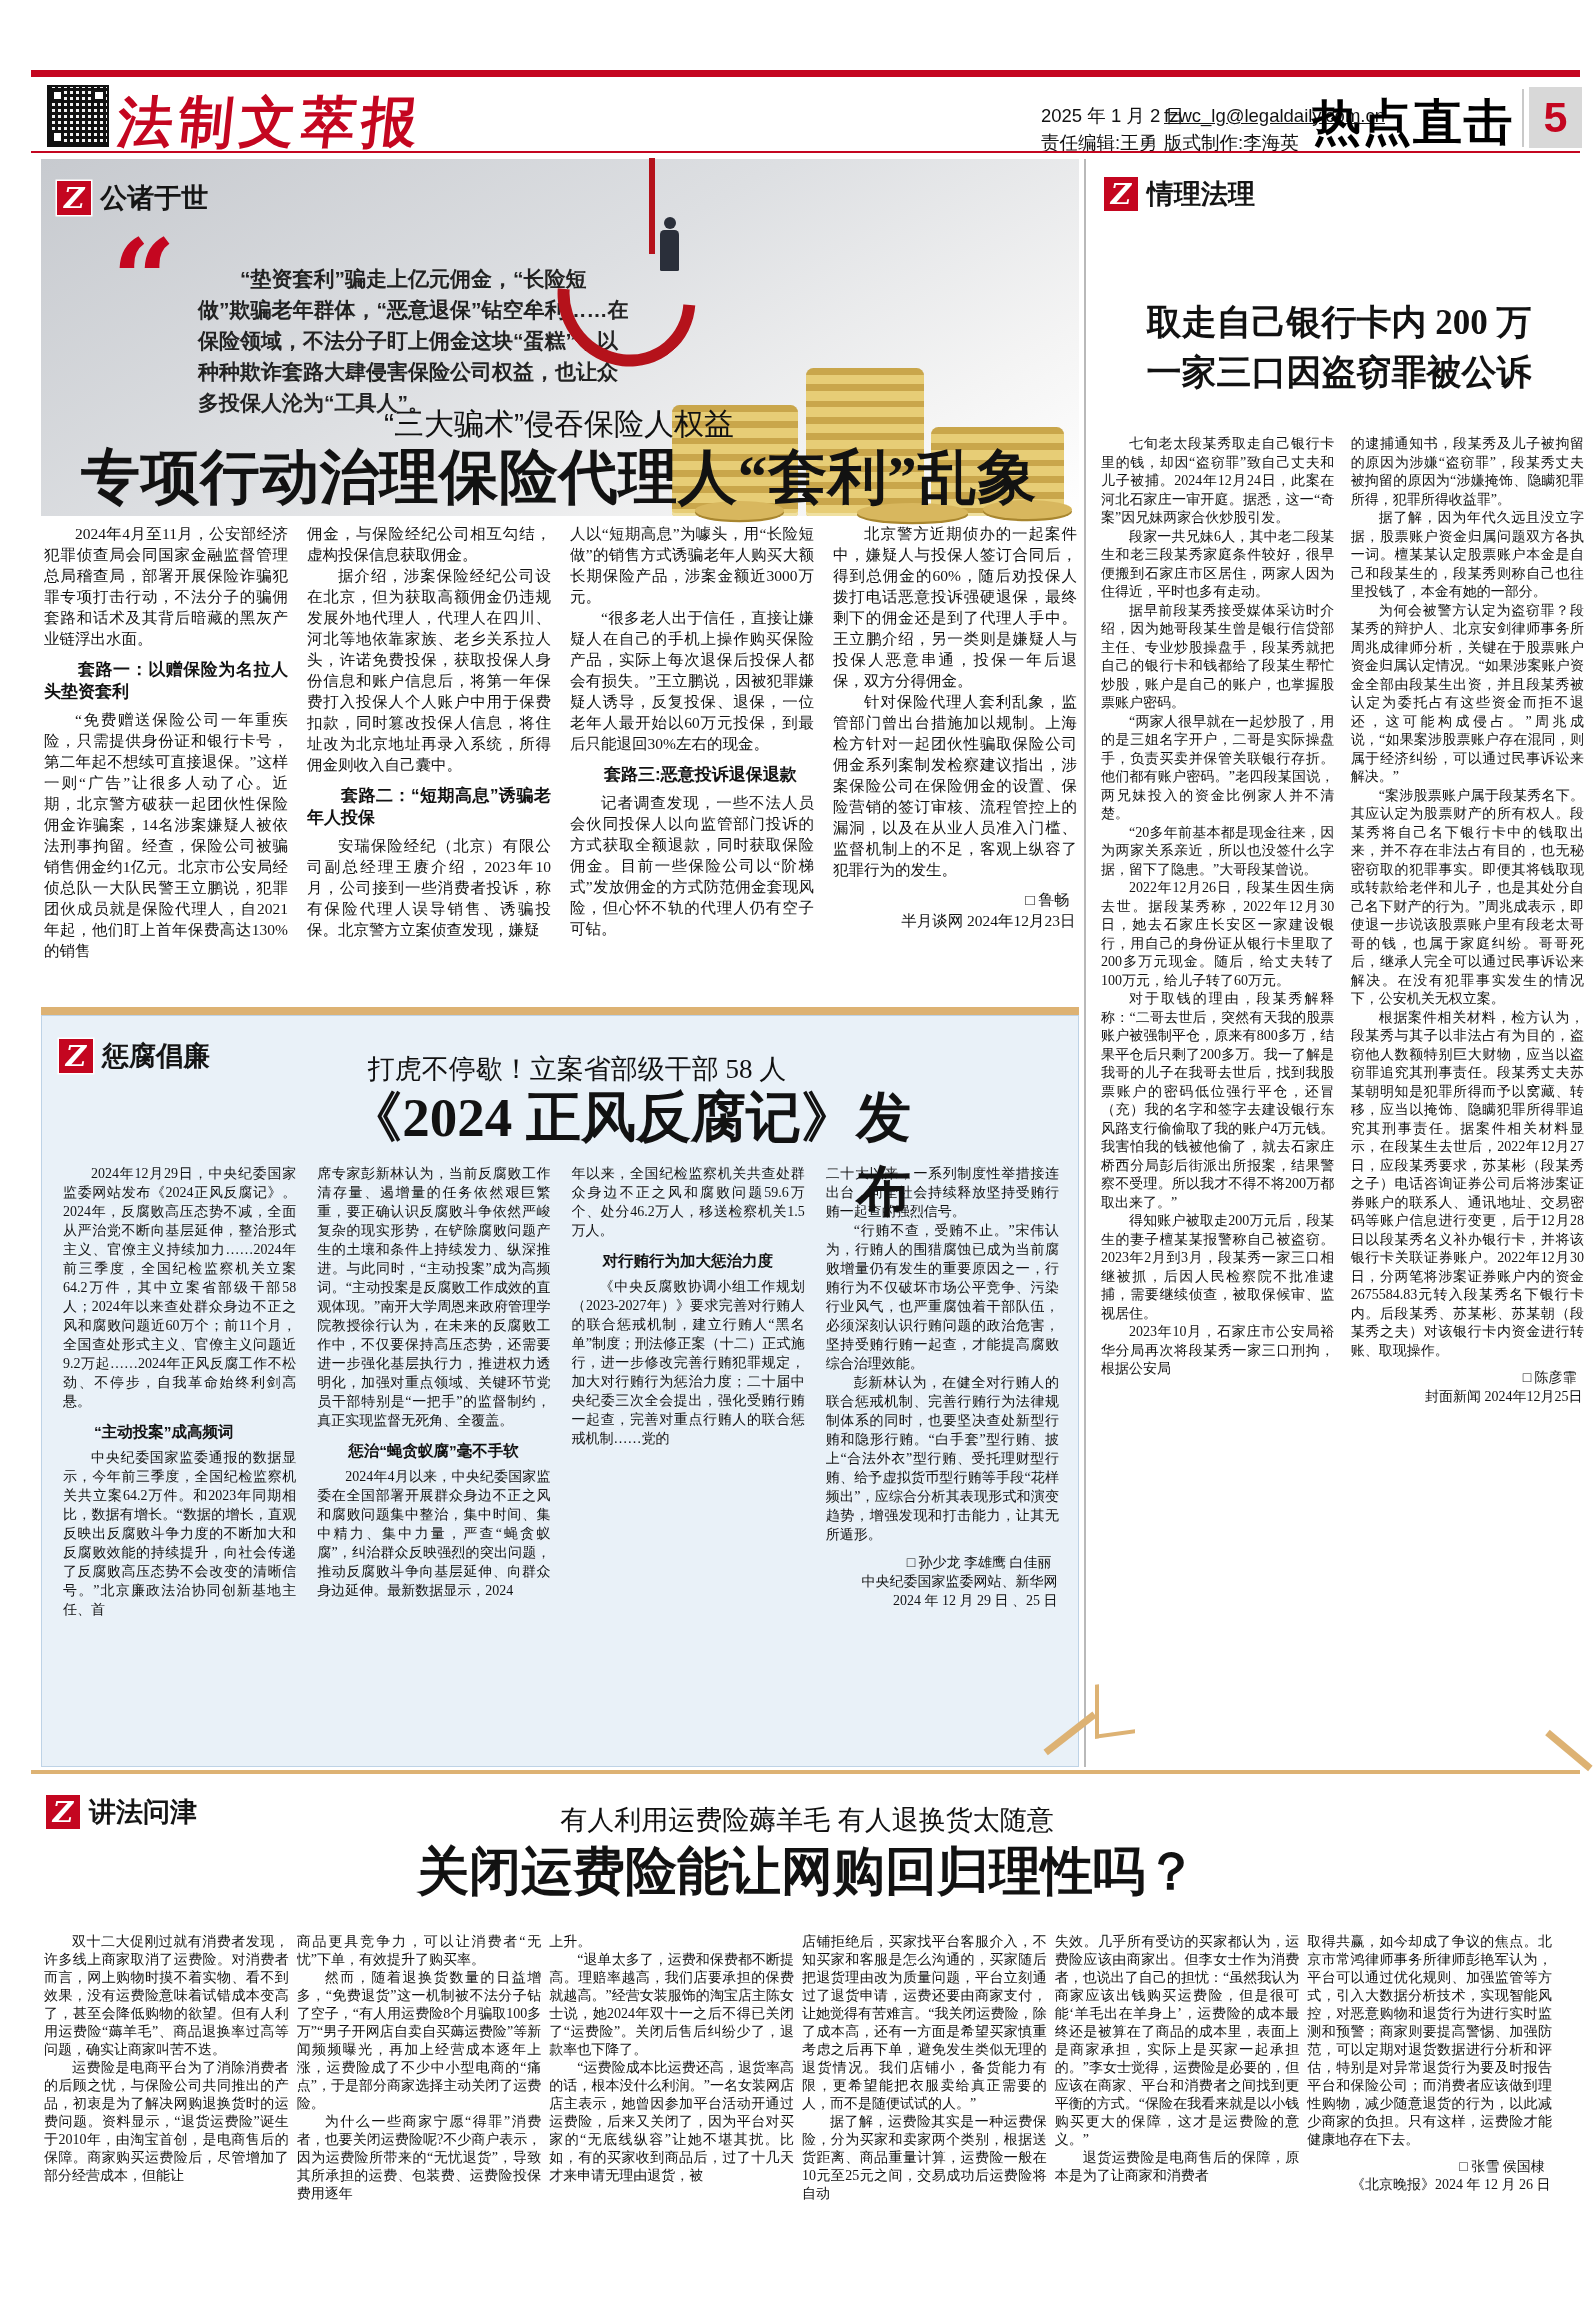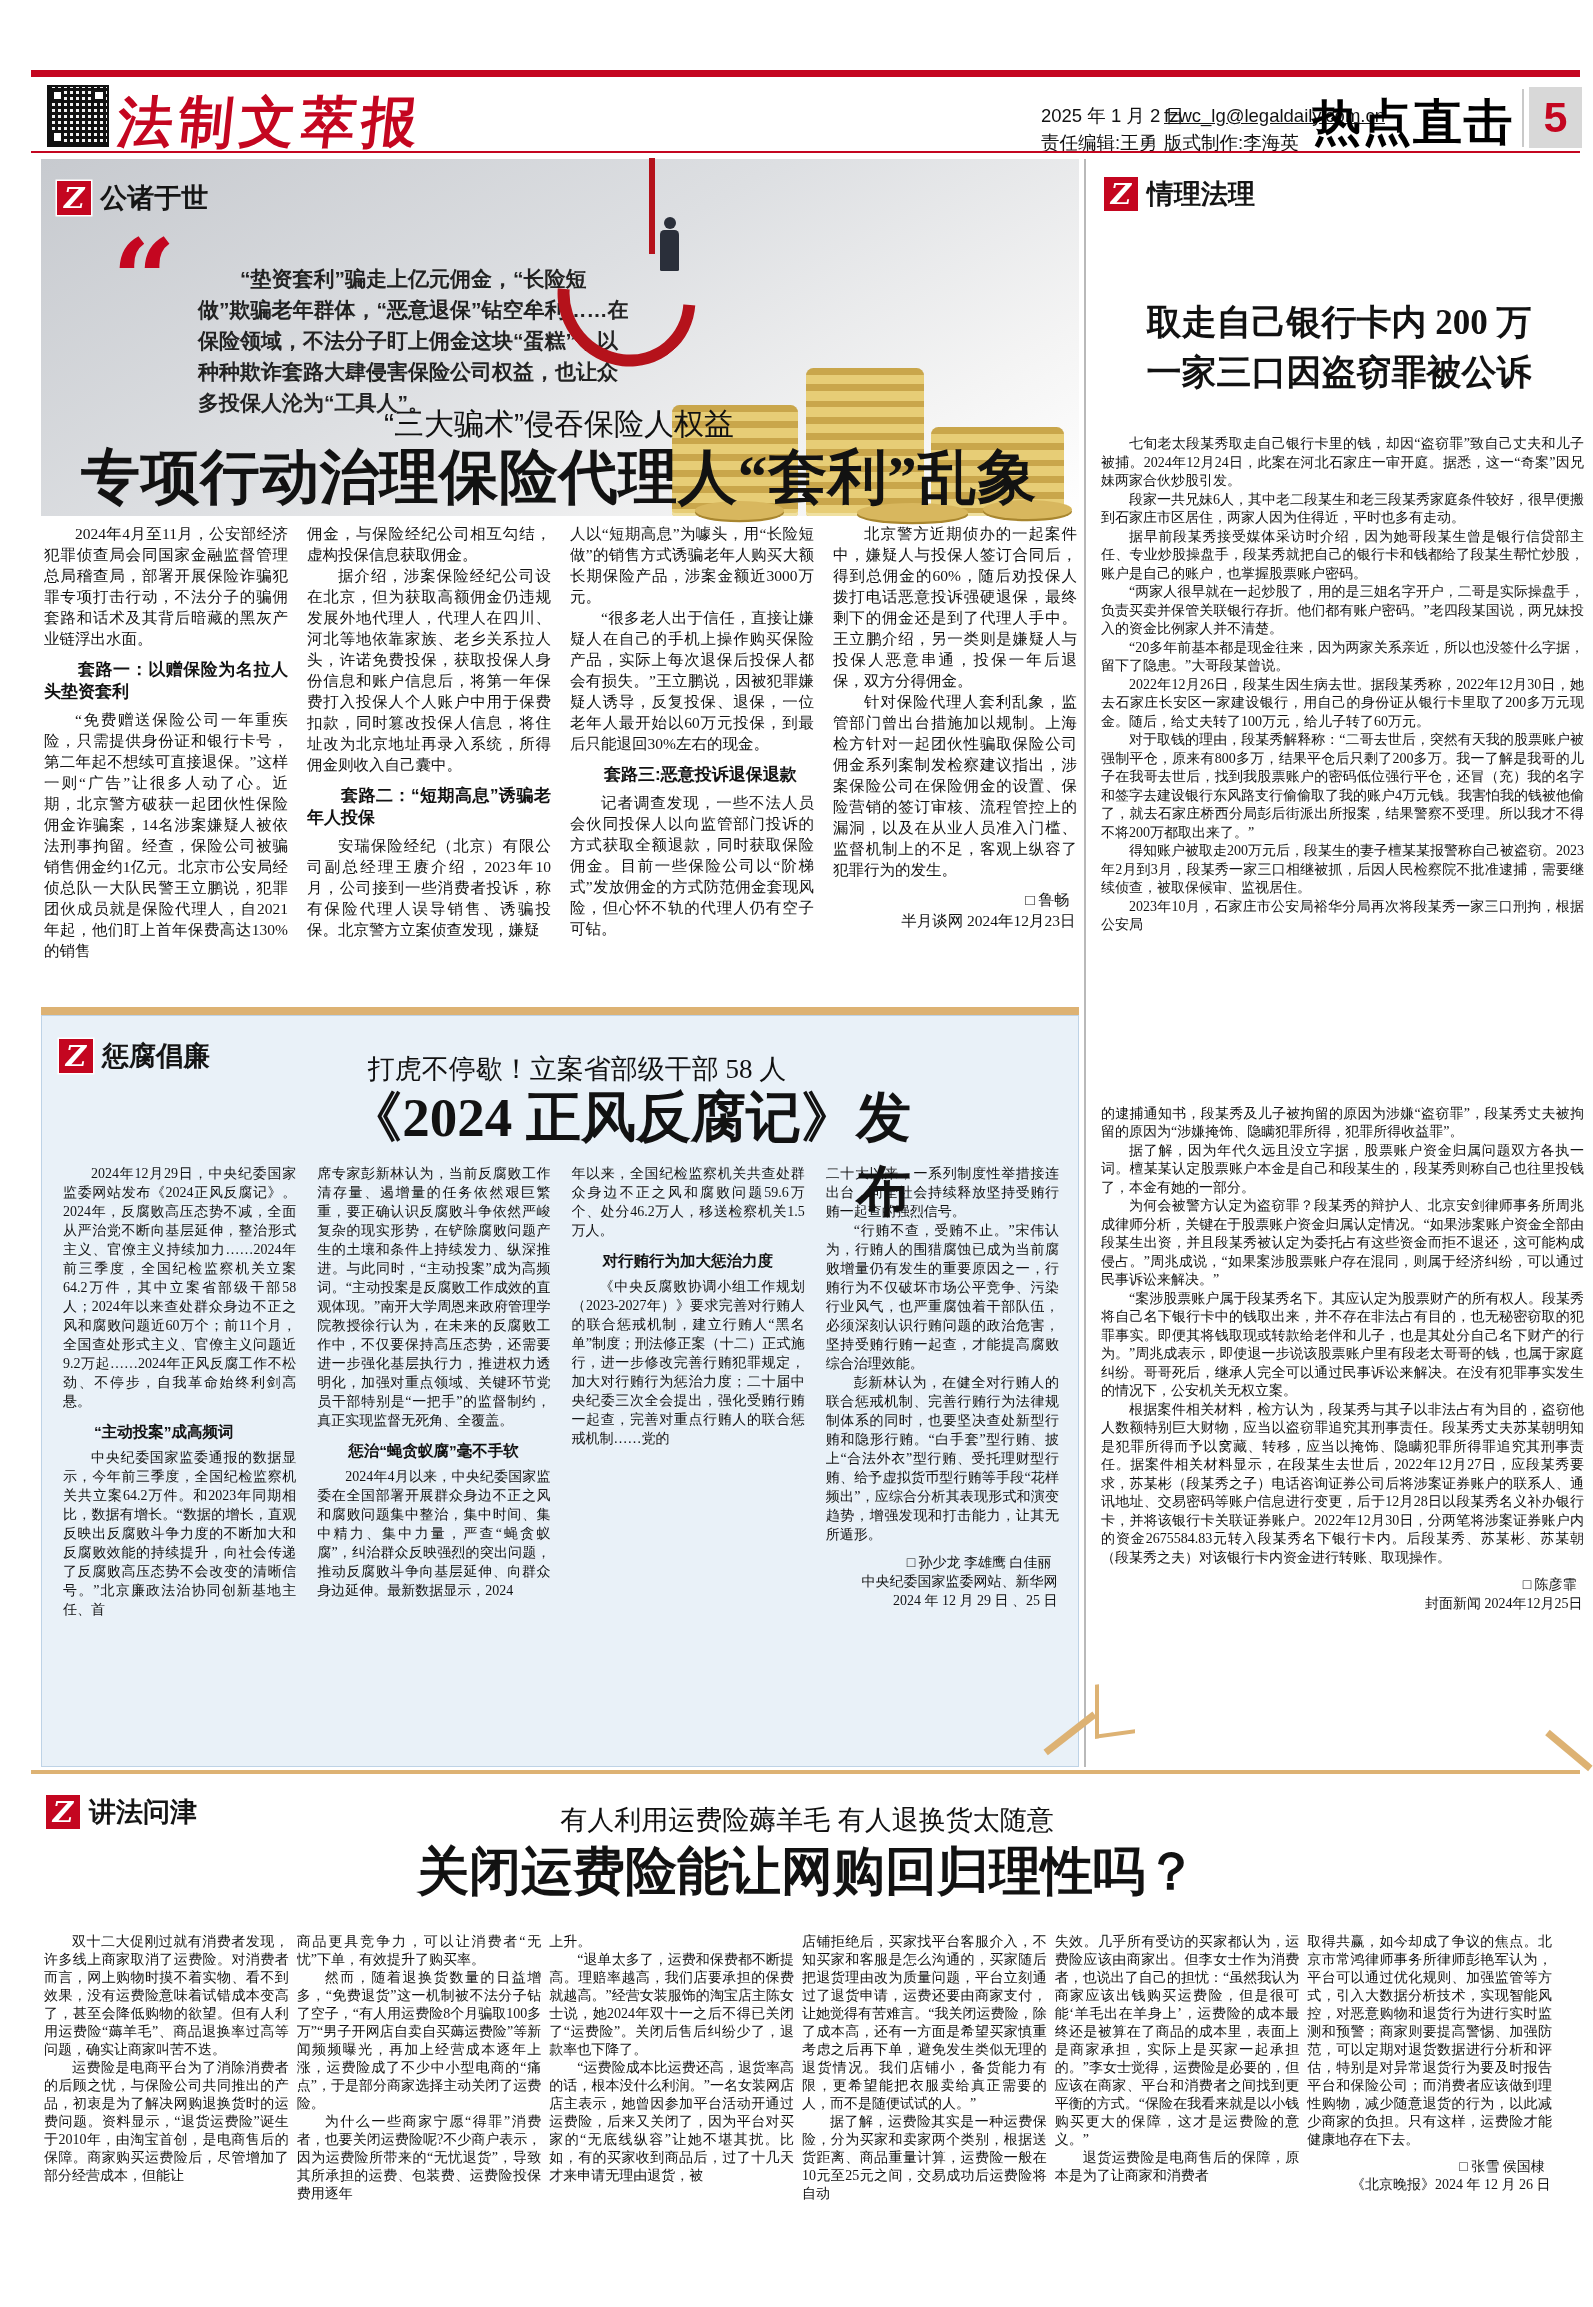--- a/index.html
+++ b/index.html
@@ -66,21 +66,21 @@
   .cols{position:absolute;display:flex;}
   .col{flex:1;overflow:hidden;text-align:justify;}
   .bk{margin:0;}
   .bk-p{text-indent:2em;}
   .bk-p0{text-indent:0;}
   .bk-sub{font-family:"Liberation Sans",sans-serif;font-weight:bold;text-indent:2em;margin:10.4px 0 6px;}
   .bk-by{text-align:right;padding-right:7.4px;margin-top:9px;}
   .bk-src{text-align:right;padding-right:1.5px;}
   .cols1{left:44px;top:523px;width:1033px;height:483px;gap:19px;font-size:15.5px;line-height:21px;}
   .cols1 .bk-sub{font-size:17px;line-height:22px;}
-  .cols2{left:1101px;top:435px;width:483px;height:1323px;gap:16.3px;font-size:14px;line-height:18.5px;flex-direction:column;}
+  .cols2{left:1101px;top:435px;width:483px;height:1323px;gap:16.3px;font-size:14px;line-height:18.5px;}
   .cols3{left:63px;top:1164px;width:996px;height:582px;gap:21px;font-size:14px;line-height:19px;}
   .cols3 .bk-sub{font-size:15.5px;line-height:21px;}
   .cols4{left:44px;top:1933px;width:1508px;height:361px;gap:8px;font-size:14px;line-height:18px;}
   
   .vdiv{position:absolute;left:1084px;top:159px;width:1.5px;height:1608px;background:#b9b9b9;}
   .midbox{position:absolute;left:41px;top:1015px;width:1038px;height:752px;background:var(--boxblue);
           border:0.7px solid #bed3e6;box-sizing:border-box;}
   .midtan{position:absolute;left:41px;top:1007px;width:1038px;height:9.6px;background:var(--gold);}
   .botrule{position:absolute;left:31px;top:1770px;width:1549px;height:4.4px;background:var(--gold);}
   .golddiag1{position:absolute;left:1039px;top:1730px;width:62px;height:6.7px;background:var(--gold);transform:rotate(-38deg);}

